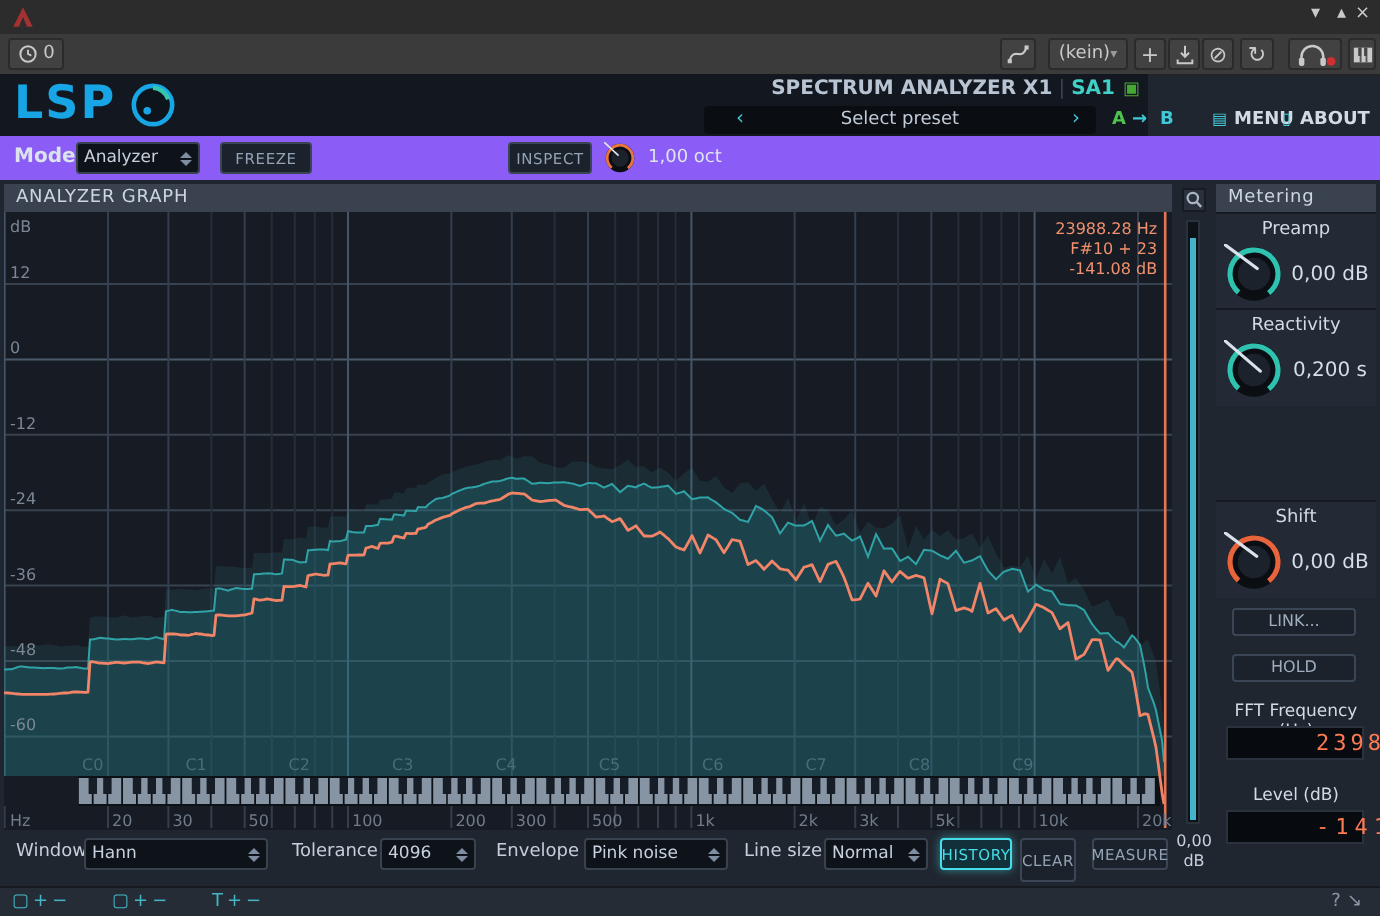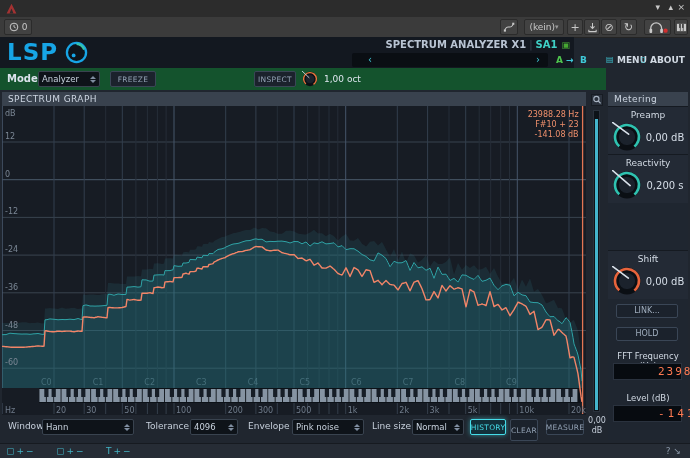--- a/index.html
+++ b/index.html
@@ -21,21 +21,21 @@
   .brandline .sep{color:#39434f;font-weight:normal;padding:0 3px;}
   .brandline .inst{color:#3fd0c6;}
   .brandline .chip{color:#46a832;font-size:9px;padding-left:4px;}
   .presetstrip{left:352px;top:16px;width:196px;height:14px;background:#0a0e13;border-radius:2px;}
   .presetstrip .arr{top:1px;color:#3fc8d8;font-size:10px;line-height:12px;}
   .presetstrip .ptxt{left:0;right:0;top:2px;text-align:center;font-size:9px;color:#c2ccd8;}
   .abrow{top:16px;font-size:9px;font-weight:bold;line-height:14px;}
   .hicon{color:#3fc8d8;font-size:8px;}
   .htxt{color:#d2dae4;font-size:9px;font-weight:bold;}
   
-  .moderow{left:0;top:68px;width:606px;height:22px;background:#14532d;}
+  .moderow{left:0;top:68px;width:690px;height:22px;background:#8b5cf6;}
   .mlabel{font-size:10px;color:#dbe3ec;font-weight:bold;}
   .sel{background:#0e1319;border:1px solid #39434f;border-radius:2px;color:#c8d2de;font-size:8.5px;
        display:flex;align-items:center;box-sizing:border-box;padding:0 3px;justify-content:space-between;}
   .spin{display:flex;flex-direction:column;gap:1px;margin-left:3px;}
   .spin i{display:block;width:0;height:0;border-left:3px solid transparent;border-right:3px solid transparent;}
   .spin .up{border-bottom:3px solid #7f8da0;}
   .spin .dn{border-top:3px solid #7f8da0;}
   .pill{background:#1b222c;border:1px solid #3a4656;border-radius:2px;color:#93a2b4;font-size:7.5px;
         letter-spacing:.3px;text-align:center;box-sizing:border-box;display:flex;align-items:center;justify-content:center;}
   .pill.active{color:#46dce8;border-color:#46dce8;background:#12303a;box-shadow:0 0 5px rgba(70,220,232,.55);}
@@ -143,20 +143,21 @@
     <svg class="abs" style="left:65px;top:4px" width="23" height="23" viewBox="0 0 24 24">
       <circle cx="12" cy="12" r="10" fill="#0e141b" stroke="#17a5e6" stroke-width="2.4"></circle>
       <path d="M12 3 A9 9 0 0 1 20 9" fill="none" stroke="#35c4ae" stroke-width="2.4"></path>
       <circle cx="9" cy="15" r="2" fill="#17a5e6"></circle>
     </svg>
     <div class="abs brandline">
       <span>SPECTRUM ANALYZER X1</span><span class="sep">|</span><span class="inst">SA1</span><span class="chip">▣</span>
     </div>
     <div class="abs presetstrip">
       <span class="abs arr" style="left:16px">‹</span>
+      <span class="abs ptxt">Select preset</span>
       <span class="abs arr" style="right:8px">›</span>
     </div>
     <span class="abs abrow" style="left:556px;color:#4ec44e">A</span>
     <span class="abs abrow" style="left:566px;color:#3fc8d8">→</span>
     <span class="abs abrow" style="left:580px;color:#3fc8d8">B</span>
     <span class="abs abrow hicon" style="left:606px">▤</span>
     <span class="abs abrow htxt" style="left:617px">MENU</span>
     <span class="abs abrow hicon" style="left:641px">▯</span>
     <span class="abs abrow htxt" style="left:650px">ABOUT</span>
   </div>
@@ -175,21 +176,21 @@
     <div class="abs knob" style="left:302px;top:3px;width:16px;height:16px"><svg width="16" height="16" viewBox="0 0 30 30">
       <circle cx="15" cy="15" r="13.4" fill="#0b0f14"></circle>
       <circle cx="15" cy="15" r="12" fill="none" stroke="#e8763f" stroke-width="2.6" stroke-dasharray="58.8 75.4" transform="rotate(130 15 15)"></circle>
       <circle cx="15" cy="15" r="8.6" fill="#1b222c" stroke="#0b0f14" stroke-width="1"></circle>
       <line x1="13.16" y1="12.38" x2="10.41,8.45" stroke="#d9e1ea" stroke-width="1.6" stroke-linecap="round"></line>
     </svg></div>
     <span class="abs oct-val" style="left:324px;top:6px">1,00 oct</span>
   </div>
 
   <div class="abs graphpanel">
-    <div class="phead">SPECTRUM GRAPH</div>
+    <div class="phead">ANALYZER GRAPH</div>
     <svg id="graph" width="584" height="309">
         <rect x="0" y="0" width="584" height="309" fill="#171c24"></rect>
         <g>
           <line x1="0" y1="36.0" x2="584" y2="36.0" stroke="#39434f" stroke-width="1"></line>
           <line x1="0" y1="73.7" x2="584" y2="73.7" stroke="#4a5a6c" stroke-width="1"></line>
           <line x1="0" y1="111.4" x2="584" y2="111.4" stroke="#39434f" stroke-width="1"></line>
           <line x1="0" y1="149.1" x2="584" y2="149.1" stroke="#39434f" stroke-width="1"></line>
           <line x1="0" y1="186.8" x2="584" y2="186.8" stroke="#39434f" stroke-width="1"></line>
           <line x1="0" y1="224.5" x2="584" y2="224.5" stroke="#39434f" stroke-width="1"></line>
           <line x1="0" y1="262.2" x2="584" y2="262.2" stroke="#39434f" stroke-width="1"></line>

